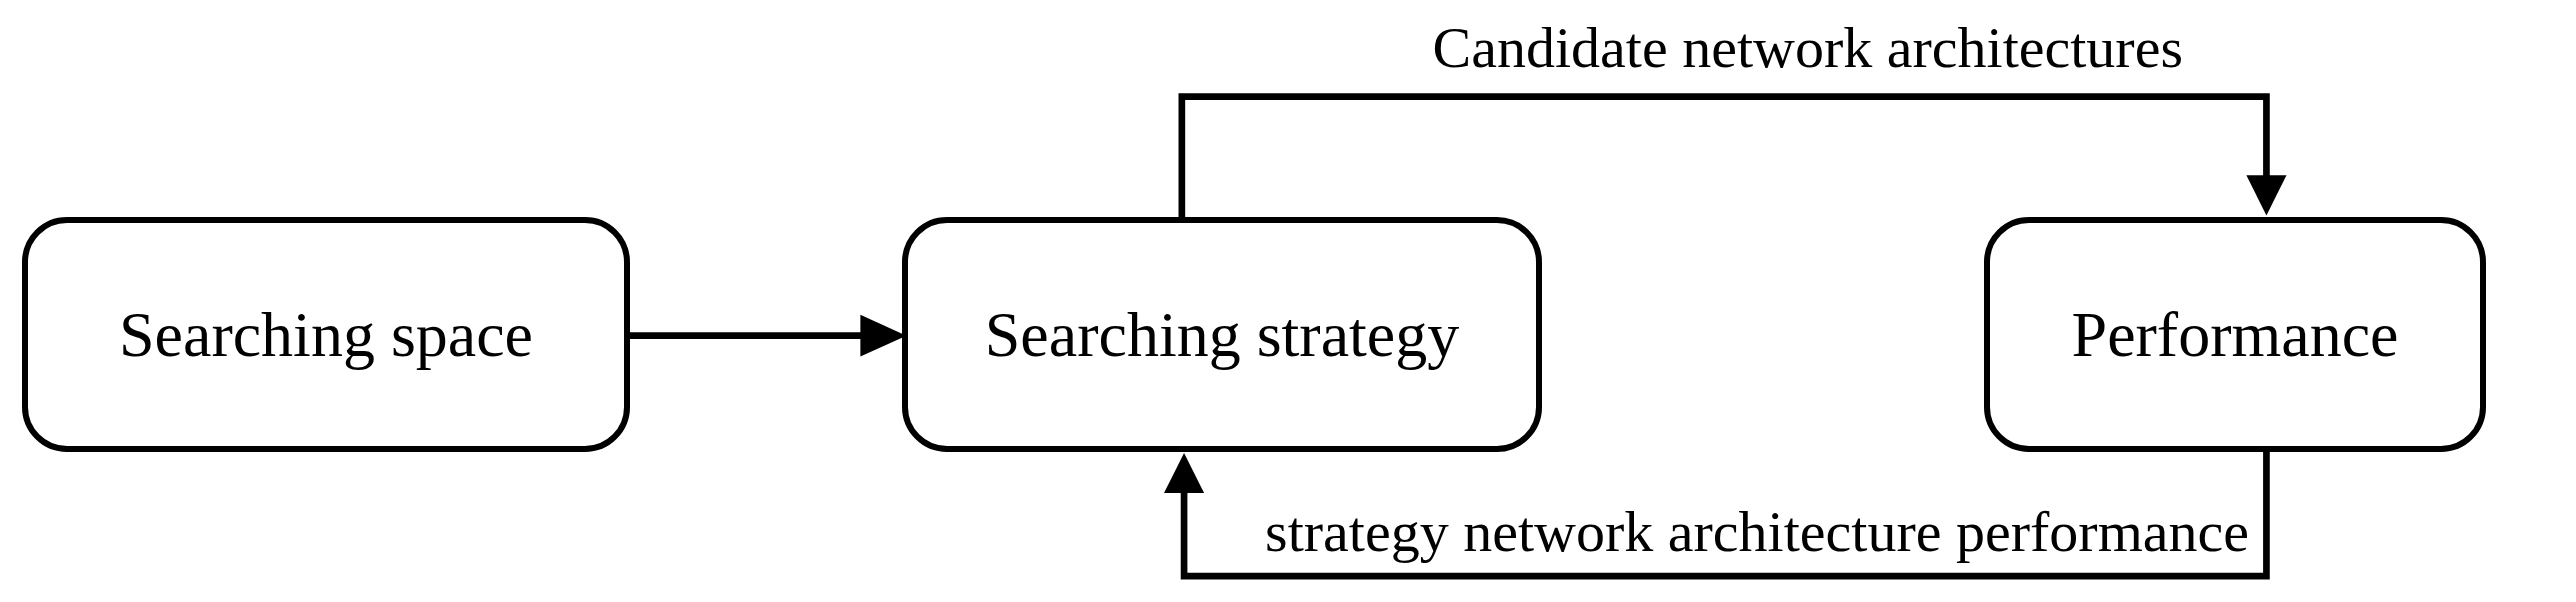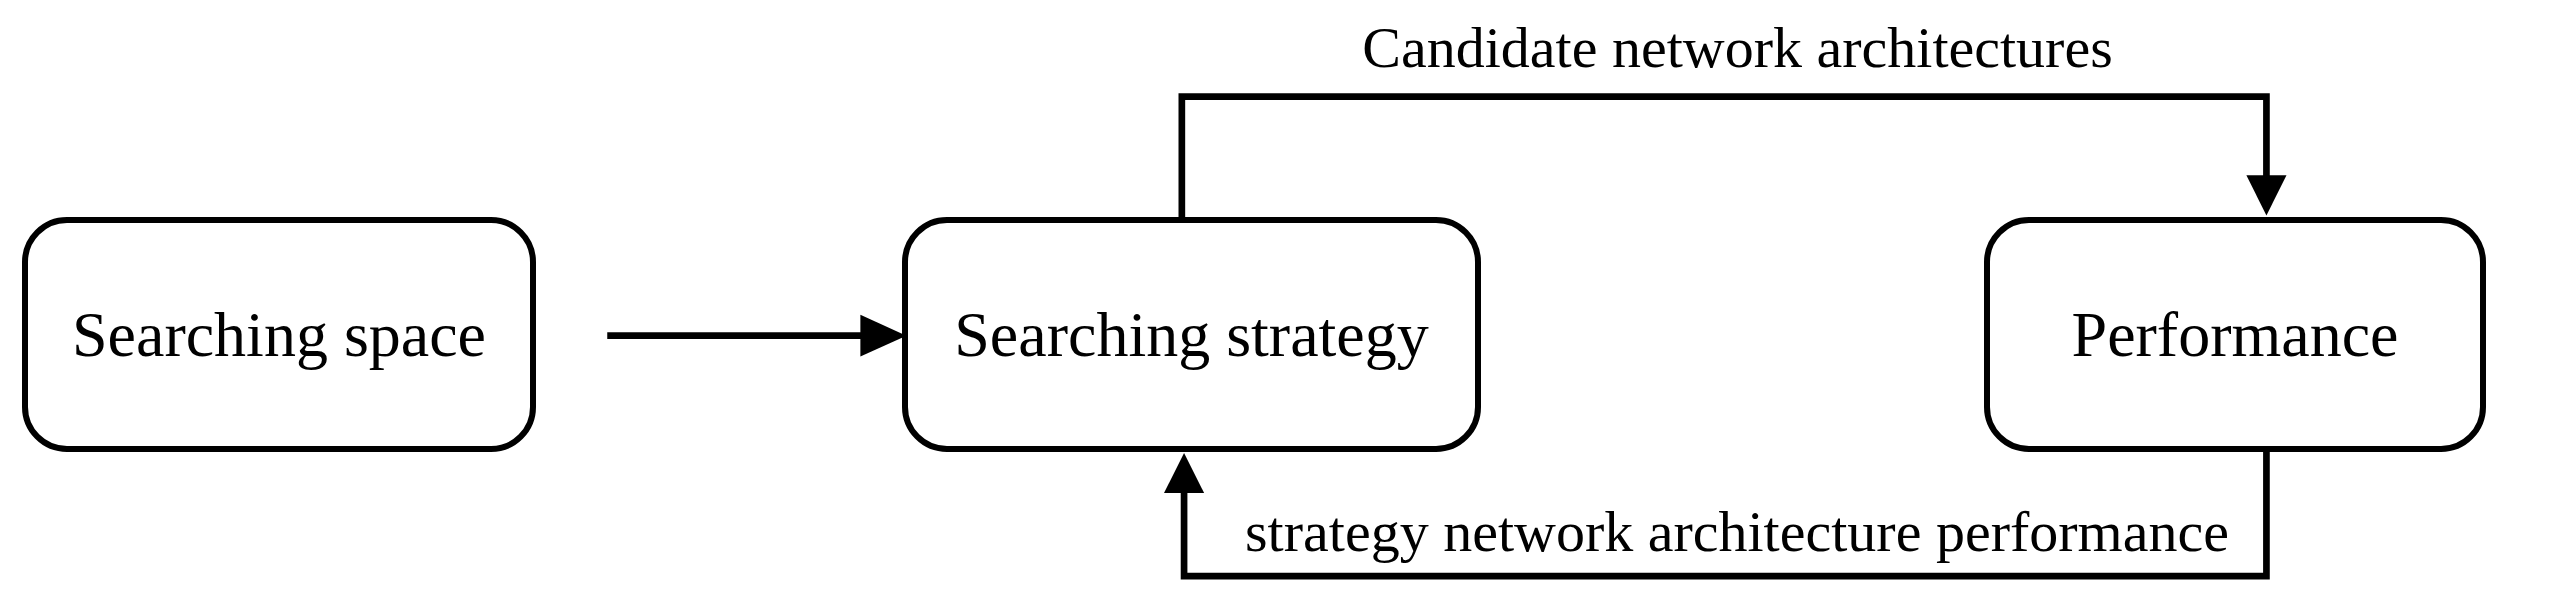--- a/index.html
+++ b/index.html
@@ -42,29 +42,29 @@
     border-radius: 45px;
     display: flex;
     flex-direction: column;
     align-items: center;
     justify-content: center;
     text-align: center;
     font-size: 64px;
     line-height: 86px;
     white-space: nowrap;
   }
-  .node-searching-space   { left: 22px;   width: 514px; }
-  .node-searching-strategy{ left: 902px; width: 579px; }
+  .node-searching-space   { left: 22px;   width: 608px; }
+  .node-searching-strategy{ left: 902px; width: 640px; }
   .node-performance-eval  { left: 1984px; width: 502px; }
   .node-label { display: block; }
   .edge-label {
     position: absolute;
     font-size: 58px;
     line-height: 71px;
-    text-align: center;
+    text-align: right;
     white-space: nowrap;
   }
   .edge-label-top    { left: 1292px; top: 12px;  width: 891px; }
   .edge-label-bottom { left: 1225px; top: 496px; width: 1024px; }
 </style>
 </head>
 <body>
 
 <div class="canvas">
 

